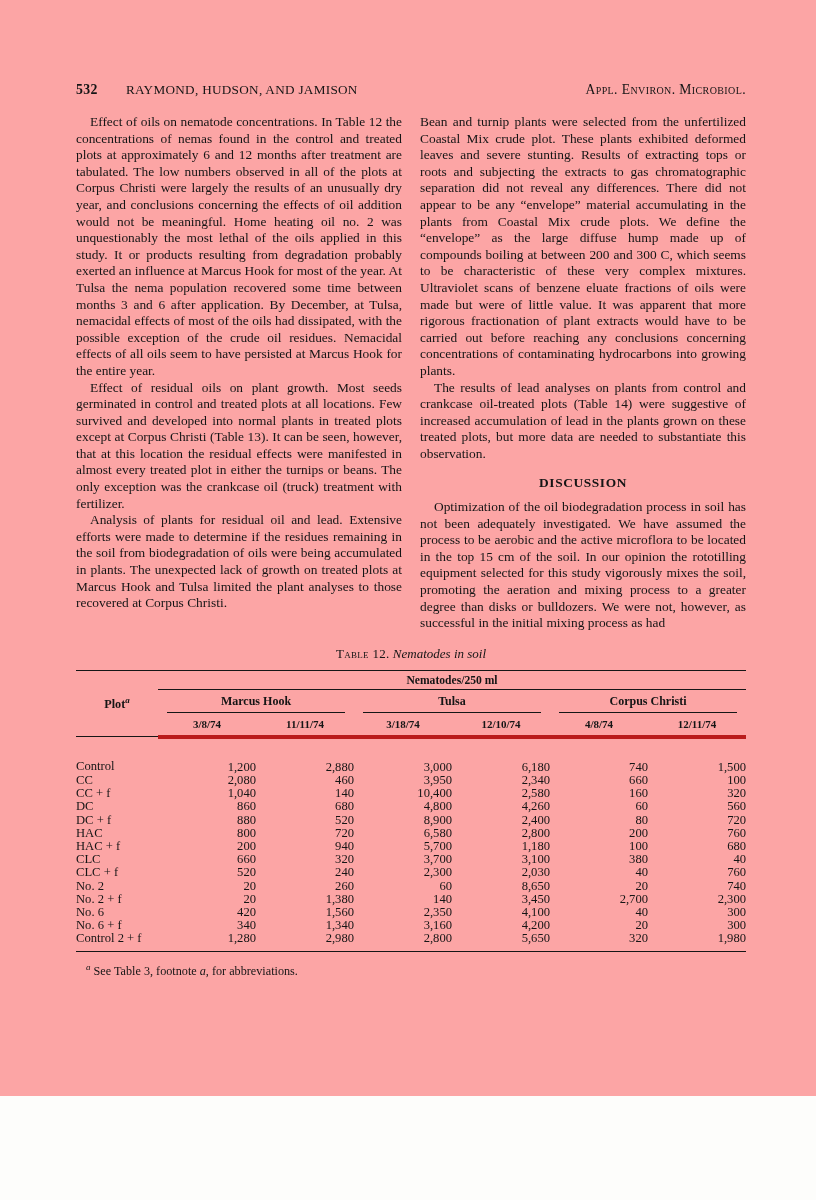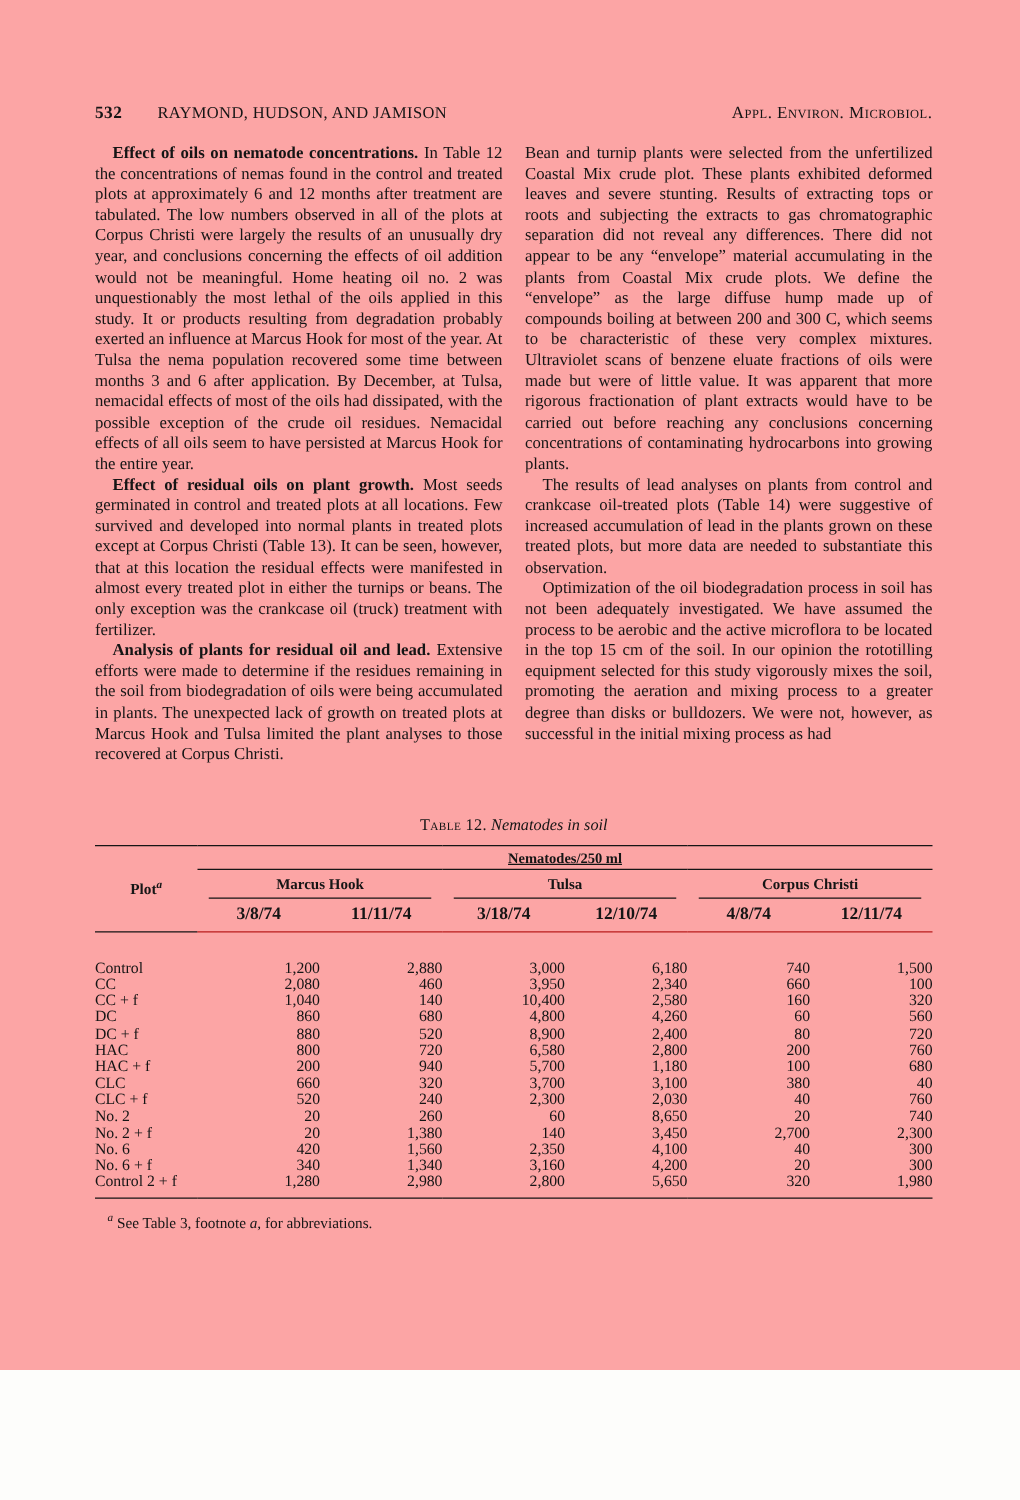--- a/index.html
+++ b/index.html
@@ -16,34 +16,34 @@
   .page-header { display: flex; align-items: baseline; font-size: 13.8px; }
   .page-num { font-weight: bold; letter-spacing: .4px; }
   .running-title { margin-left: 28px; letter-spacing: .3px; font-size: 13.2px; }
   .journal { margin-left: auto; font-variant: small-caps; letter-spacing: .4px; font-size: 13.6px; }
 
   
   .columns { display: flex; gap: 18px; margin-top: 16px; text-align: justify; font-size: 13.4px; line-height: 16.6px; }
   .col { width: 326px; }
   .col p { margin: 0; text-indent: 14px; }
   .col p.noindent { text-indent: 0; }
-  .lead { font-weight: bold; }
+  .lead { font-weight: normal; }
   .section-heading { font-size: 13.4px; font-weight: bold; letter-spacing: .6px; text-align: center; margin: 13px 0 7px; }
 
   
-  .table-section { margin-top: 40px; }
+  .table-section { margin-top: 14px; }
   .table-caption { text-align: center; font-size: 13px; margin-bottom: 8px; }
   .caption-label { font-variant: small-caps; letter-spacing: .3px; }
   .caption-title { font-style: italic; }
   table.data { width: 100%; border-collapse: collapse; border-top: 1.6px solid #151515; border-bottom: 1.6px solid #151515; table-layout: fixed; }
   table.data th { font-weight: bold; }
-  .unit-th { font-size: 11.6px; padding: 3px 0 2px; border-bottom: 1px solid #151515; text-align: center; text-decoration: underline; }
+  .unit-th { font-size: 11.6px; padding: 3px 0 2px; border-bottom: 1px solid #151515; text-align: center; }
   .group-th { padding-top: 4px; font-size: 12px; text-align: center; vertical-align: bottom; }
   .group-th .group-inner { border-bottom: 1px solid #151515; padding-bottom: 3px; margin: 0 8px; }
-  .date-th { font-size: 14px; padding: 4px 0 5px; border-bottom: 1px solid #b91c1c; }
+  .date-th { font-size: 11px; padding: 4px 0 5px; border-bottom: 4px solid #b91c1c; }
   .plot-th { vertical-align: middle; text-align: center; font-size: 12.2px; border-bottom: 1px solid #151515; }
   .plot-th sup, .footnote sup { font-size: 9px; }
   table.data tbody { font-size: 12.6px; }
   table.data tbody tr { line-height: 13.2px; }
   table.data td { padding: 0; }
   td.plot-cell { text-align: left; padding-left: 2px; white-space: nowrap; }
   td.num-cell { text-align: right; padding-right: 31px; white-space: nowrap; }
   table.data tbody tr:first-child td { padding-top: 22px; }
   table.data tbody tr:last-child td { padding-bottom: 5px; }
   .footnote { font-size: 12.2px; margin-top: 10px; padding-left: 10px; }
@@ -65,20 +65,21 @@
 
       <div class="col">
         <p><b class="lead">Effect of oils on nematode concentrations.</b> <span>In Table 12 the concentrations of nemas found in the control and treated plots at approximately 6 and 12 months after treatment are tabulated. The low numbers observed in all of the plots at Corpus Christi were largely the results of an unusually dry year, and conclusions concerning the effects of oil addition would not be meaningful. Home heating oil no. 2 was unquestionably the most lethal of the oils applied in this study. It or products resulting from degradation probably exerted an influence at Marcus Hook for most of the year. At Tulsa the nema population recovered some time between months 3 and 6 after application. By December, at Tulsa, nemacidal effects of most of the oils had dissipated, with the possible exception of the crude oil residues. Nemacidal effects of all oils seem to have persisted at Marcus Hook for the entire year.</span></p>
         <p><b class="lead">Effect of residual oils on plant growth.</b> <span>Most seeds germinated in control and treated plots at all locations. Few survived and developed into normal plants in treated plots except at Corpus Christi (Table 13). It can be seen, however, that at this location the residual effects were manifested in almost every treated plot in either the turnips or beans. The only exception was the crankcase oil (truck) treatment with fertilizer.</span></p>
         <p><b class="lead">Analysis of plants for residual oil and lead.</b> <span>Extensive efforts were made to determine if the residues remaining in the soil from biodegradation of oils were being accumulated in plants. The unexpected lack of growth on treated plots at Marcus Hook and Tulsa limited the plant analyses to those recovered at Corpus Christi.</span></p>
       </div>
 
       <div class="col">
         <p class="noindent">Bean and turnip plants were selected from the unfertilized Coastal Mix crude plot. These plants exhibited deformed leaves and severe stunting. Results of extracting tops or roots and subjecting the extracts to gas chromatographic separation did not reveal any differences. There did not appear to be any “envelope” material accumulating in the plants from Coastal Mix crude plots. We define the “envelope” as the large diffuse hump made up of compounds boiling at between 200 and 300 C, which seems to be characteristic of these very complex mixtures. Ultraviolet scans of benzene eluate fractions of oils were made but were of little value. It was apparent that more rigorous fractionation of plant extracts would have to be carried out before reaching any conclusions concerning concentrations of contaminating hydrocarbons into growing plants.</p>
         <p>The results of lead analyses on plants from control and crankcase oil-treated plots (Table 14) were suggestive of increased accumulation of lead in the plants grown on these treated plots, but more data are needed to substantiate this observation.</p>
+        <div class="section-heading">DISCUSSION</div>
         <p>Optimization of the oil biodegradation process in soil has not been adequately investigated. We have assumed the process to be aerobic and the active microflora to be located in the top 15 cm of the soil. In our opinion the rototilling equipment selected for this study vigorously mixes the soil, promoting the aeration and mixing process to a greater degree than disks or bulldozers. We were not, however, as successful in the initial mixing process as had</p>
       </div>
 
     </div>
 
     <div class="table-section">
       <div class="table-caption">
         <span class="caption-label">Table 12.</span>
         <i class="caption-title">Nematodes in soil</i>
       </div>

